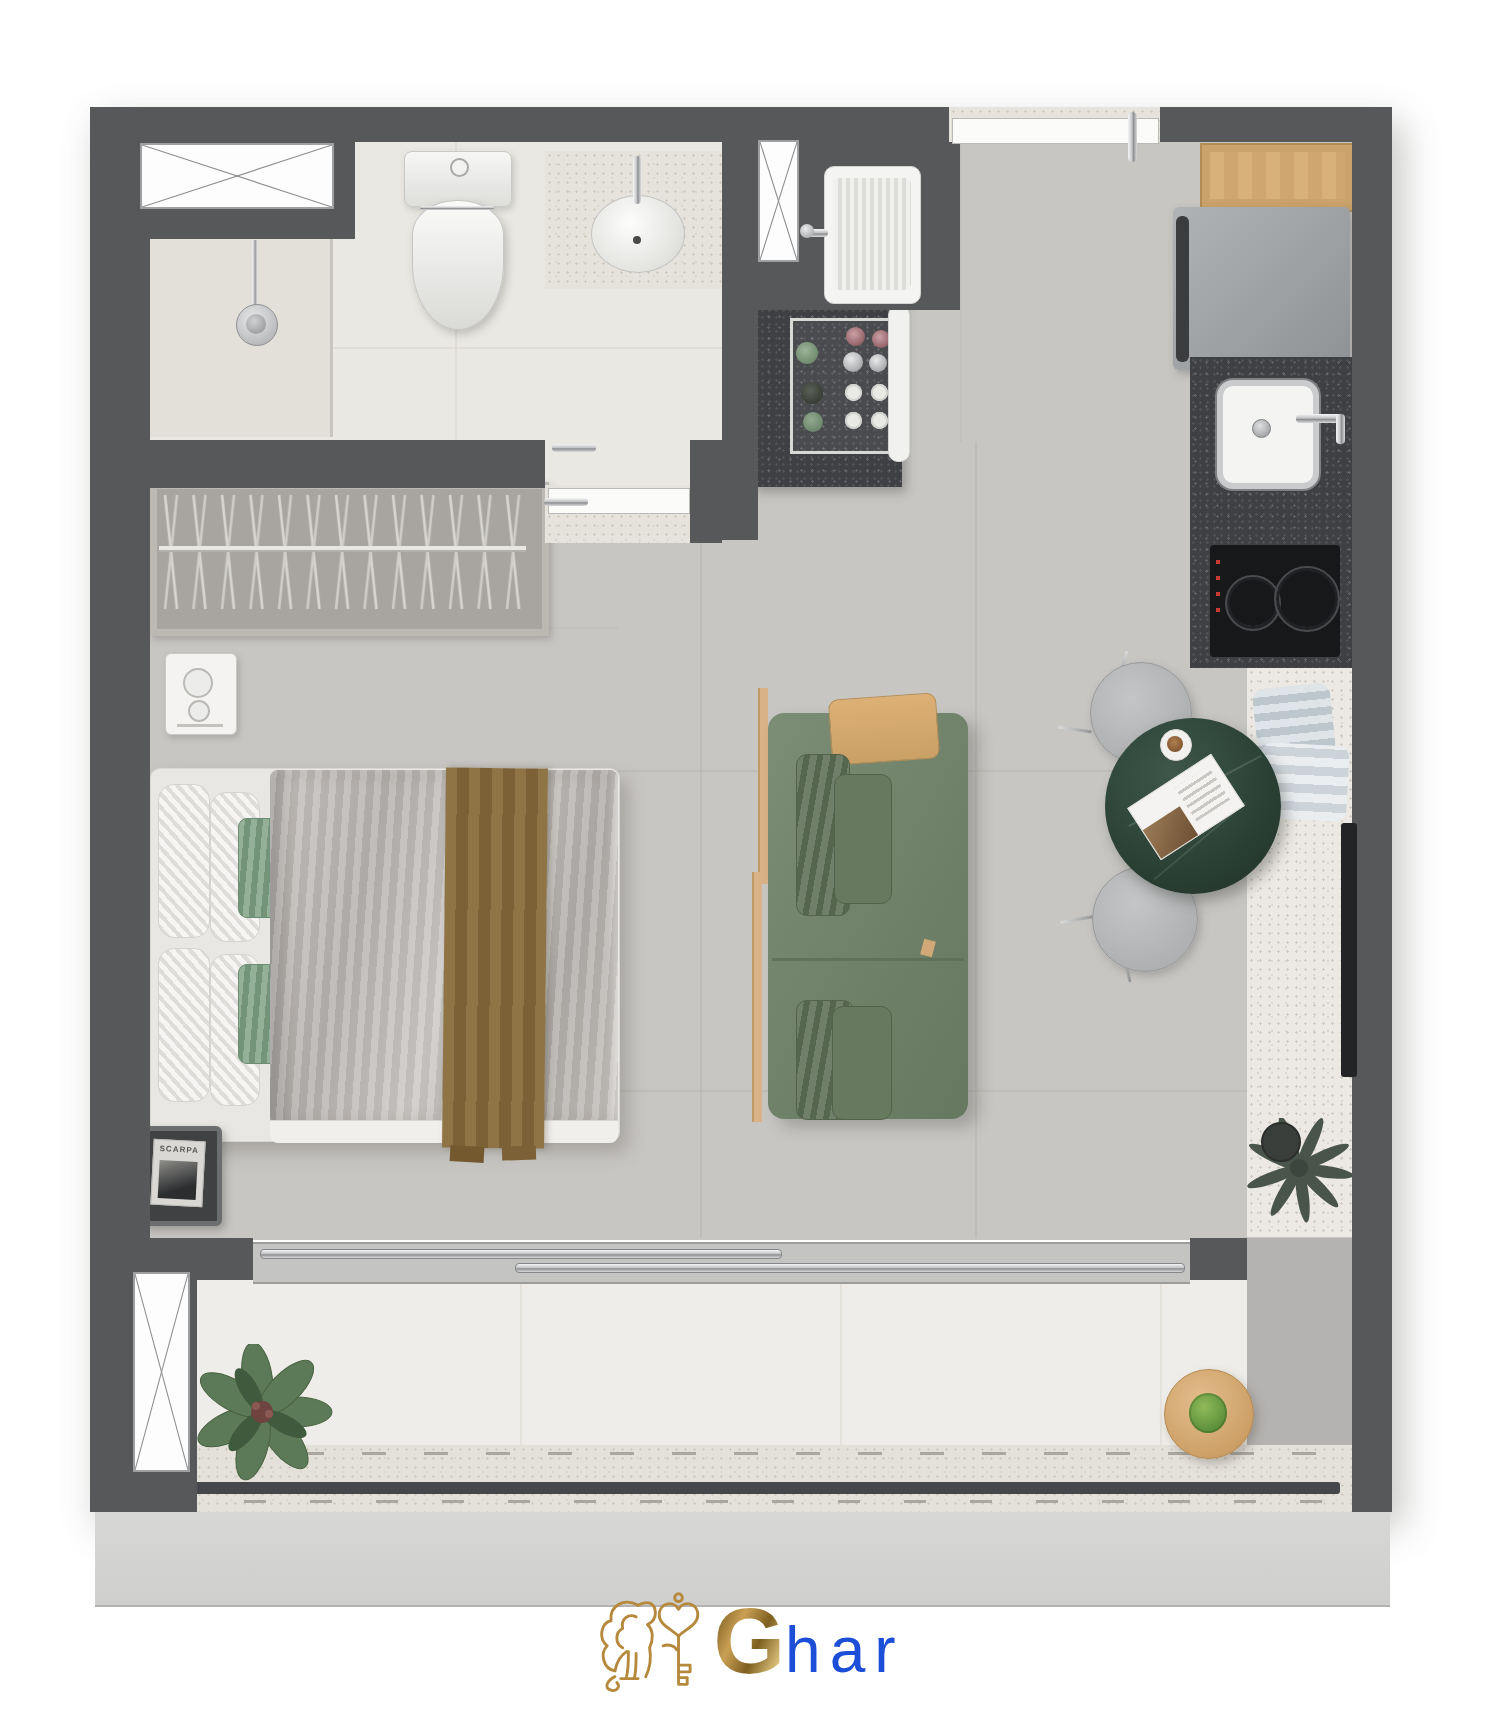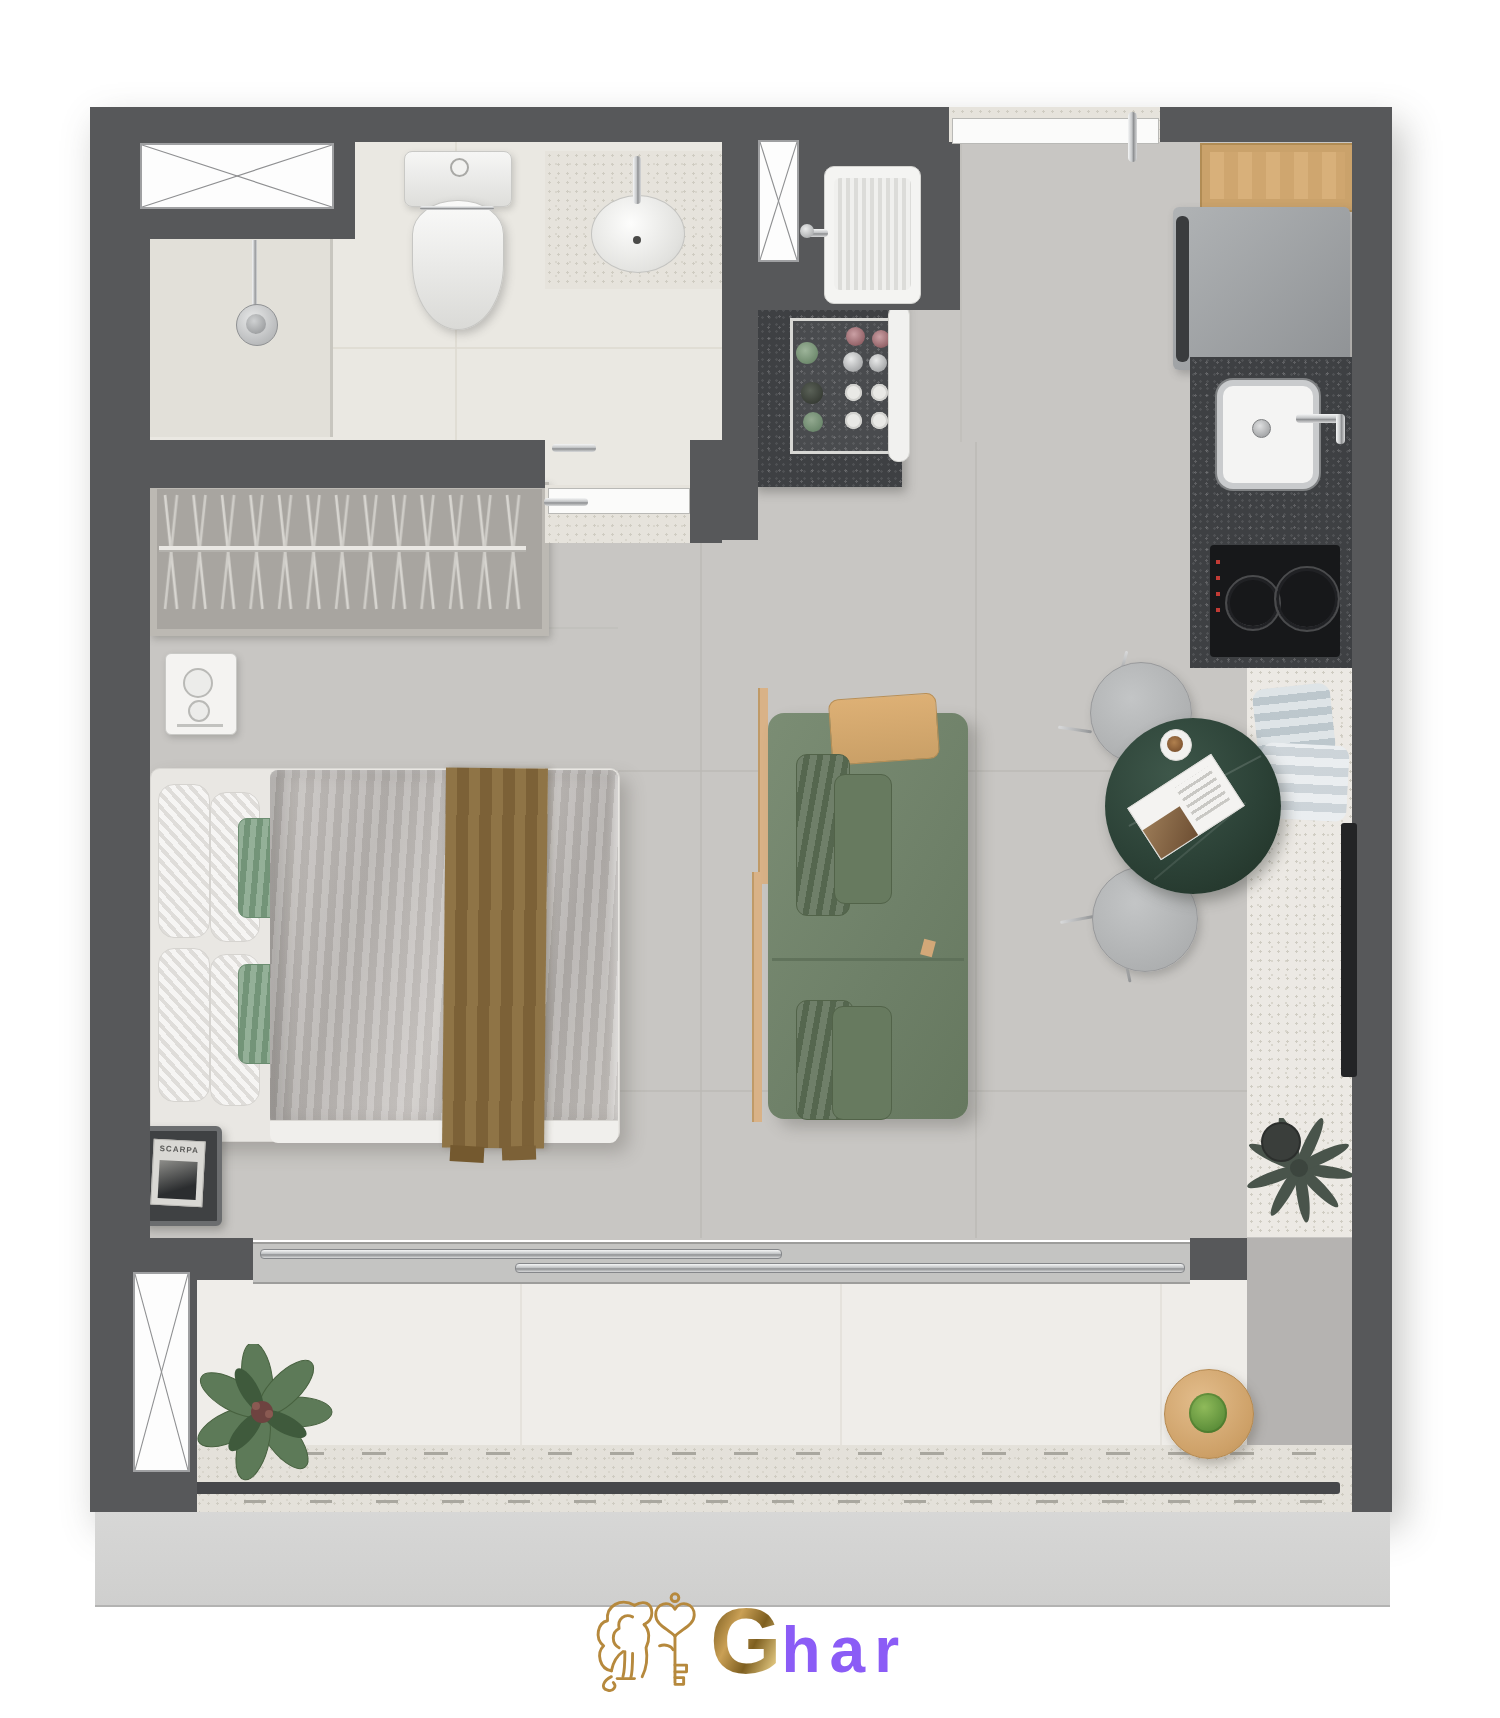--- a/index.html
+++ b/index.html
@@ -30,21 +30,21 @@
   .gcush{background:var(--gpillow);border:1px solid #6b8d71;border-radius:9px;
     background-image:repeating-linear-gradient(95deg,rgba(255,255,255,.16) 0 6px,rgba(60,90,66,.18) 6px 12px);}
   .scush{background:var(--cush);border:1px solid #526349;border-radius:11px;
     background-image:repeating-linear-gradient(100deg,rgba(255,255,255,.10) 0 7px,rgba(40,55,36,.18) 7px 13px);}
   .legstick{background:linear-gradient(90deg,#d9dadb,#939597);height:3px;border-radius:2px;z-index:2;}
   
   .logo{position:absolute;left:50%;top:1588px;transform:translateX(-50%);display:flex;align-items:center;gap:2px;z-index:8;}
   .logo .g{font-size:92px;font-weight:700;line-height:1;letter-spacing:-2px;
     background:linear-gradient(115deg,#6f5218 5%,#caa055 35%,#7e5f20 60%,#ecd28a 90%);
     -webkit-background-clip:text;background-clip:text;color:transparent;}
-  .logo .har{font-size:64px;font-weight:700;color:#8b5cf6;letter-spacing:9px;line-height:1;padding-top:18px;}
+  .logo .har{font-size:64px;font-weight:400;color:#1d4ed8;letter-spacing:9px;line-height:1;padding-top:18px;}
   .lion{width:116px;height:106px;}
   .lion path,.lion line,.lion circle{stroke:#b6893d;fill:none;stroke-width:3;stroke-linecap:round;stroke-linejoin:round;}
 </style>
 </head>
 <body>
 
 <div class="canvas">
 
   <div class="abs z0" style="left:90px;top:107px;width:1302px;height:1405px;box-shadow:10px 16px 36px rgba(80,78,74,.33);"></div>
 

